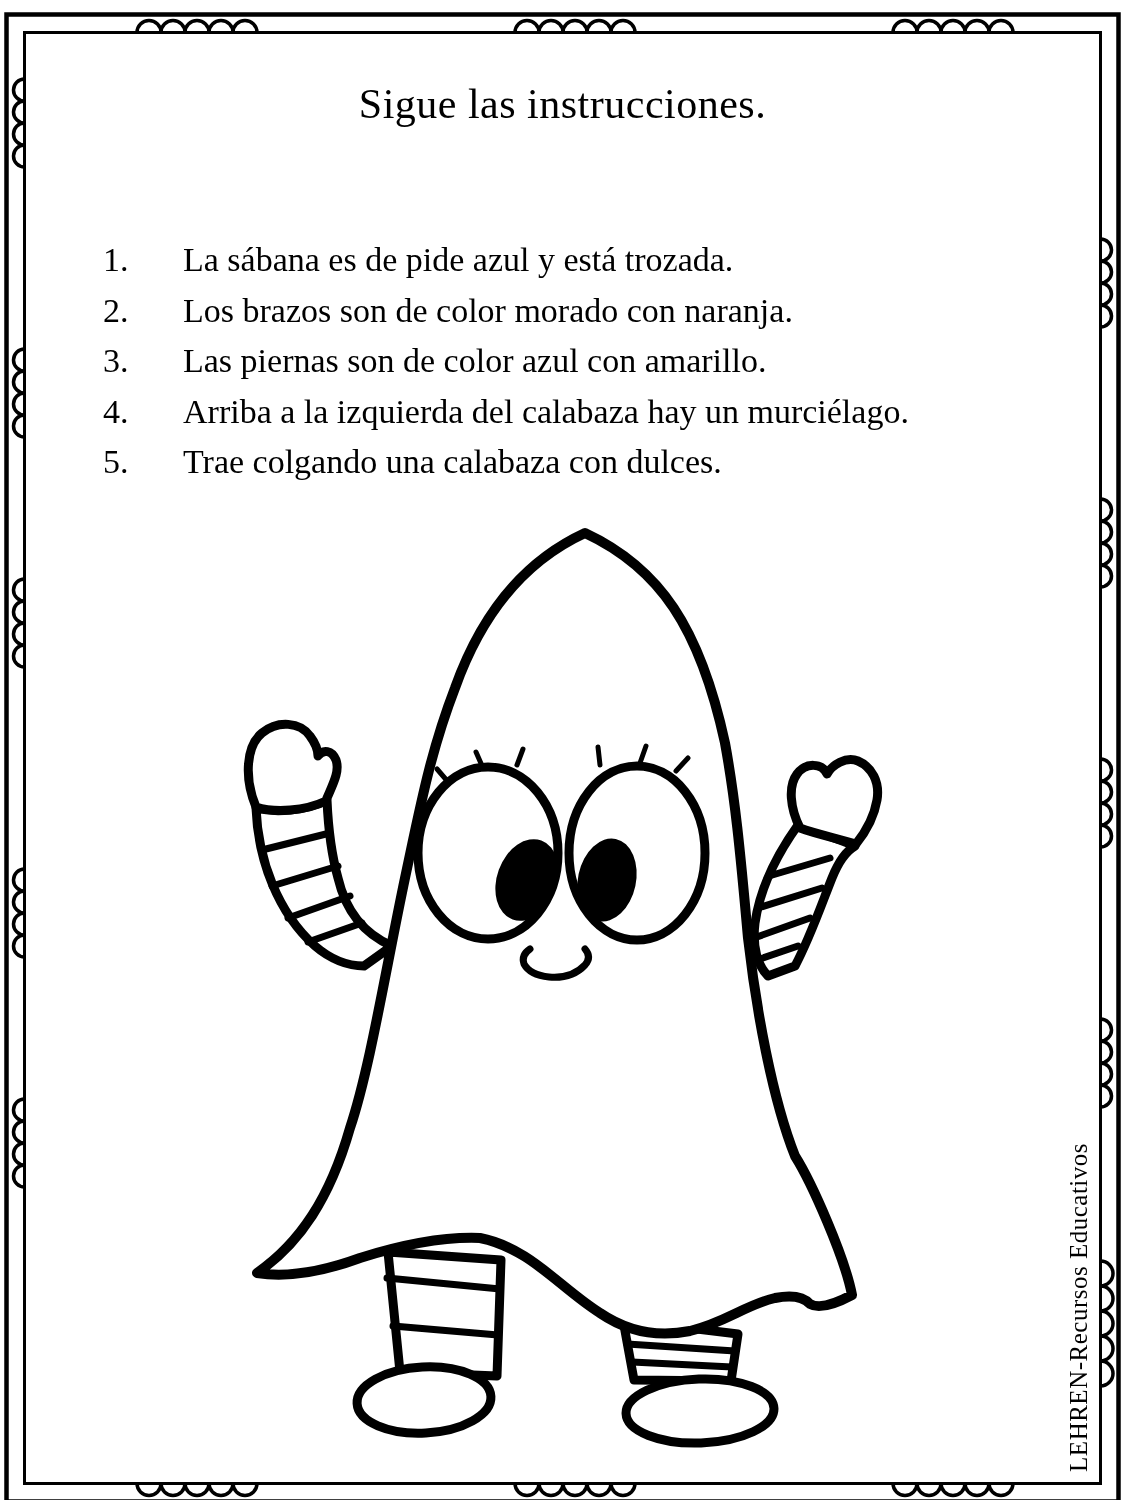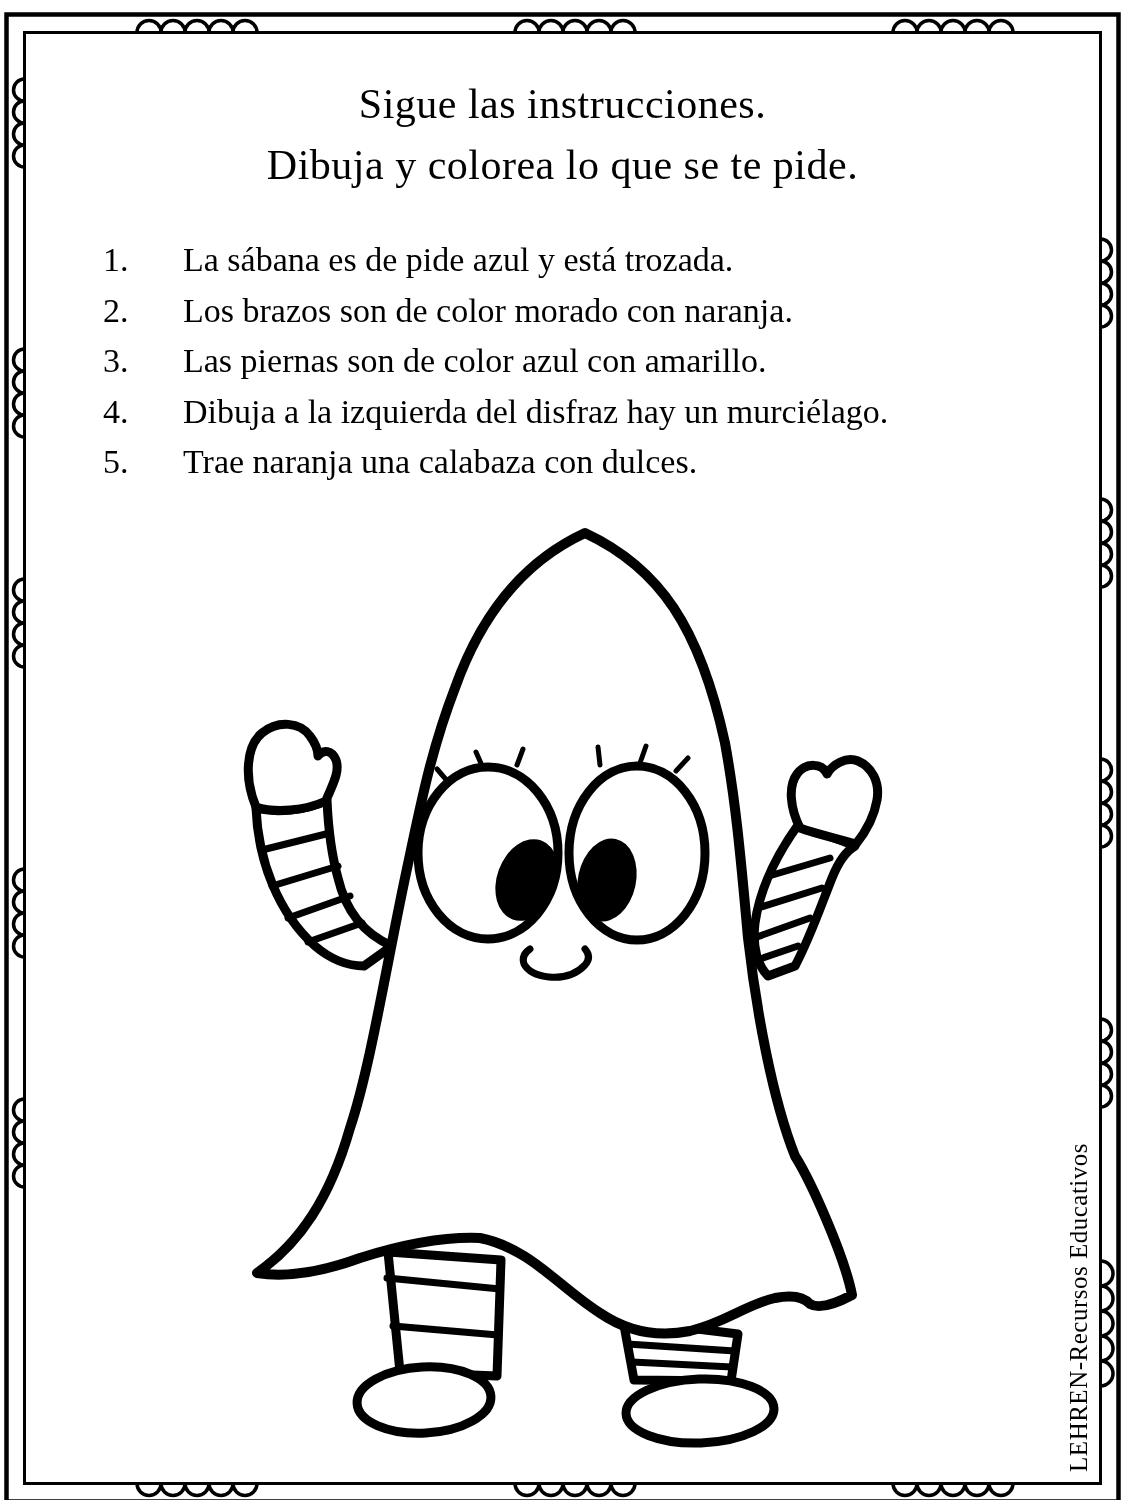--- a/index.html
+++ b/index.html
@@ -60,43 +60,42 @@
       <path d="M1100.5 231 a11 11 0 0 1 0 22 a11 11 0 0 1 0 22 a11 11 0 0 1 0 22 a11 11 0 0 1 0 22"></path>
       <path d="M1100.5 491 a11 11 0 0 1 0 22 a11 11 0 0 1 0 22 a11 11 0 0 1 0 22 a11 11 0 0 1 0 22"></path>
       <path d="M1100.5 751 a11 11 0 0 1 0 22 a11 11 0 0 1 0 22 a11 11 0 0 1 0 22 a11 11 0 0 1 0 22"></path>
       <path d="M1100.5 1011 a11 11 0 0 1 0 22 a11 11 0 0 1 0 22 a11 11 0 0 1 0 22 a11 11 0 0 1 0 22"></path>
       <path d="M1100.5 1253 a11 11 0 0 1 0 25 a11 11 0 0 1 0 25 a11 11 0 0 1 0 25 a11 11 0 0 1 0 25 a11 11 0 0 1 0 25"></path>
     </g>
   </svg>
 
   <div class="title">
     <div>Sigue las instrucciones.</div>
-    <div>Dibuja y colorea lo que se te pide.</div>
   </div>
 
   <div class="instr-list">
     <div class="instr-row">
       <span class="instr-num">1.</span>
       <span class="instr-text">La sábana es de pide azul y está trozada.</span>
     </div>
     <div class="instr-row">
       <span class="instr-num">2.</span>
       <span class="instr-text">Los brazos son de color morado con naranja.</span>
     </div>
     <div class="instr-row">
       <span class="instr-num">3.</span>
       <span class="instr-text">Las piernas son de color azul con amarillo.</span>
     </div>
     <div class="instr-row">
       <span class="instr-num">4.</span>
-      <span class="instr-text">Dibuja a la izquierda del disfraz hay un murciélago.</span>
+      <span class="instr-text">Arriba a la izquierda del calabaza hay un murciélago.</span>
     </div>
     <div class="instr-row">
       <span class="instr-num">5.</span>
-      <span class="instr-text">Trae naranja una calabaza con dulces.</span>
+      <span class="instr-text">Trae colgando una calabaza con dulces.</span>
     </div>
   </div>
 
   <svg class="ghost-svg" width="700" height="980" viewBox="215 495 700 980" fill="none" stroke="#000" stroke-linecap="round" stroke-linejoin="round">
 
     <g>
       <path d="M388 1244 L501 1252 L497 1368 L400 1364 Z" fill="#fff" stroke-width="9"></path>
       <path d="M387 1270 L500 1281" stroke-width="7"></path>
       <path d="M393 1318 L498 1327" stroke-width="7"></path>
     </g>

